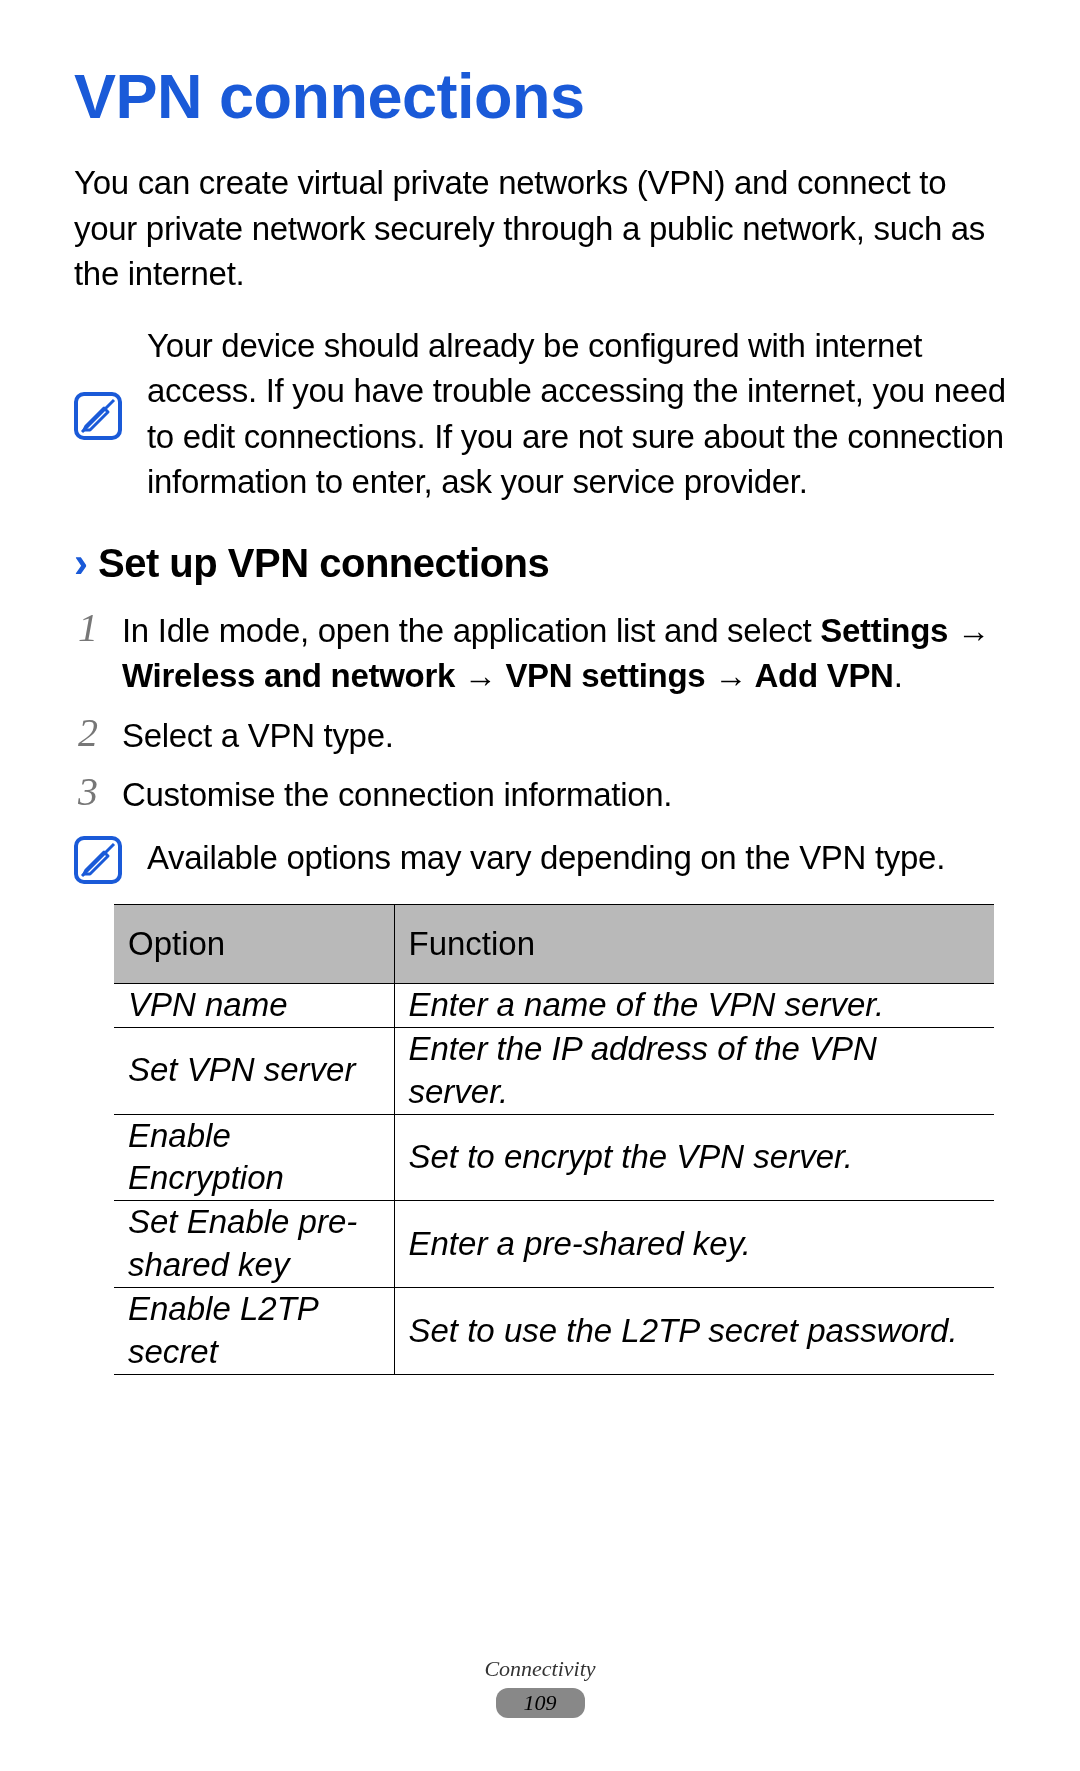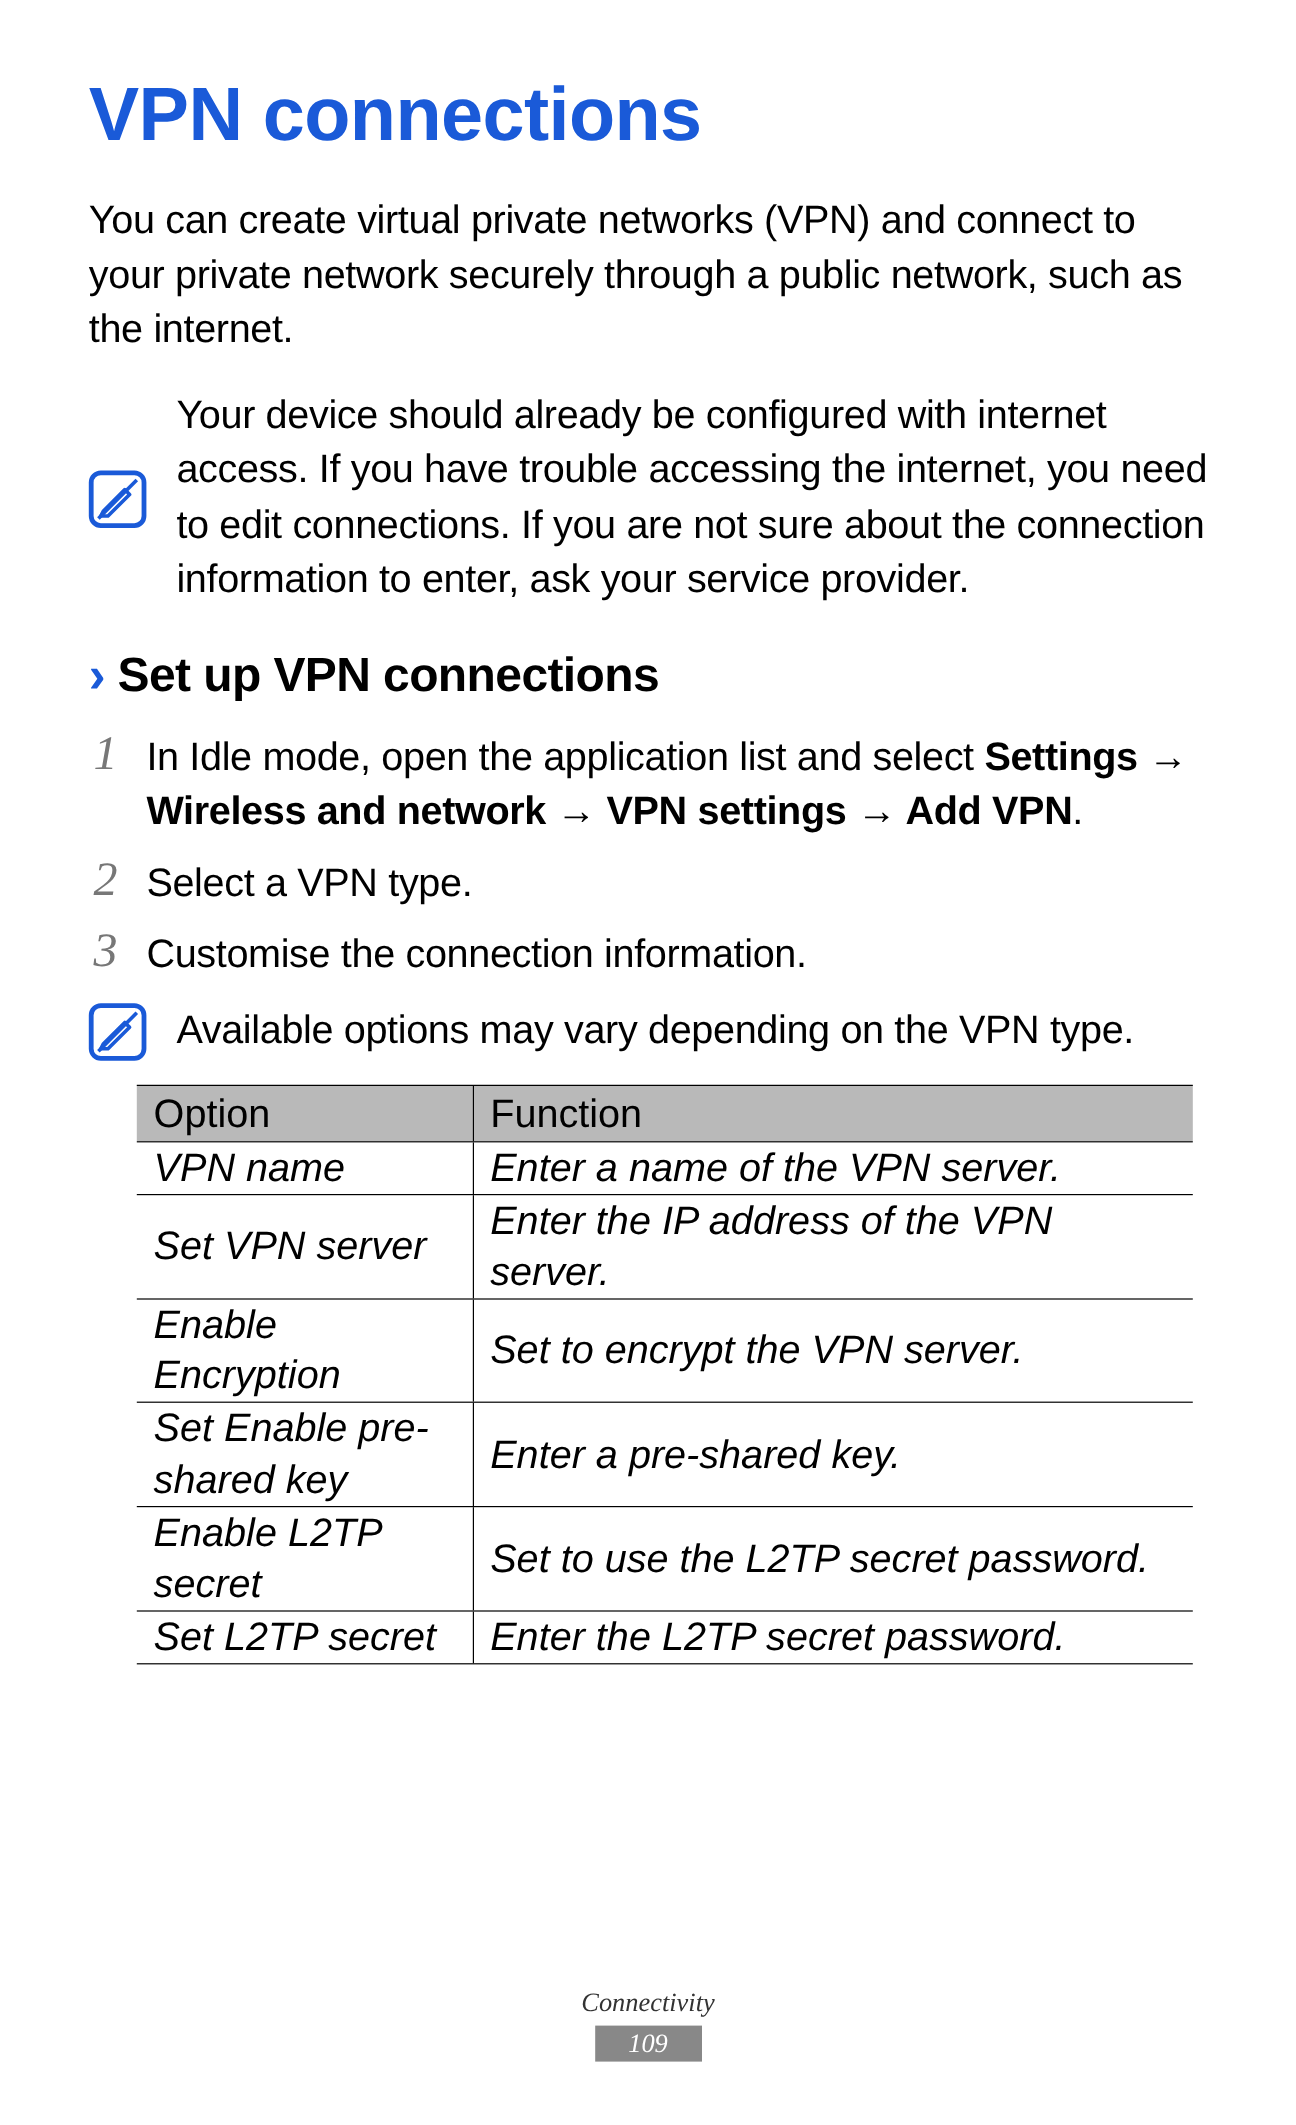--- a/index.html
+++ b/index.html
@@ -93,21 +93,21 @@
   }
   table {
     border-collapse: collapse;
     width: 880px;
     font-size: 33px;
   }
   th {
     background: #b9b9b9;
     font-weight: 400;
     text-align: left;
-    padding: 4px 14px;
+    padding: 20px 14px;
     border: 1.5px solid #000;
     border-left: none;
     border-right: none;
   }
   th + th { border-left: 1.5px solid #000; }
   td {
     padding: 0 14px;
     border-bottom: 1.5px solid #000;
     vertical-align: middle;
     line-height: 1.3;
@@ -125,25 +125,26 @@
   .footer-section {
     font-style: italic;
     font-size: 22px;
     color: #333;
     margin-bottom: 6px;
     font-family: Georgia, "Times New Roman", serif;
   }
   .footer-page {
     display: inline-block;
     background: #888;
-    color: #ffffff;
+    color: #000000;
     font-style: italic;
     font-size: 22px;
     padding: 2px 28px;
     font-family: Georgia, "Times New Roman", serif;
+    border-radius: 12px;
   }
 </style>
 </head>
 <body>
 
 <div class="page">
   <h1 class="heading1">VPN connections</h1>
 
   <p class="intro">You can create virtual private networks (VPN) and connect to your private network securely through a public network, such as the internet.</p>
 
@@ -211,24 +212,20 @@
           <td>Set to encrypt the VPN server.</td>
         </tr>
         <tr>
           <td>Set Enable pre-shared key</td>
           <td>Enter a pre-shared key.</td>
         </tr>
         <tr>
           <td>Enable L2TP secret</td>
           <td>Set to use the L2TP secret password.</td>
         </tr>
-        <tr>
-          <td>Set L2TP secret</td>
-          <td>Enter the L2TP secret password.</td>
-        </tr>
       </tbody>
     </table>
   </div>
 </div>
 
 <div class="footer">
   <div class="footer-section">Connectivity</div>
   <div class="footer-page">109</div>
 </div>
 

